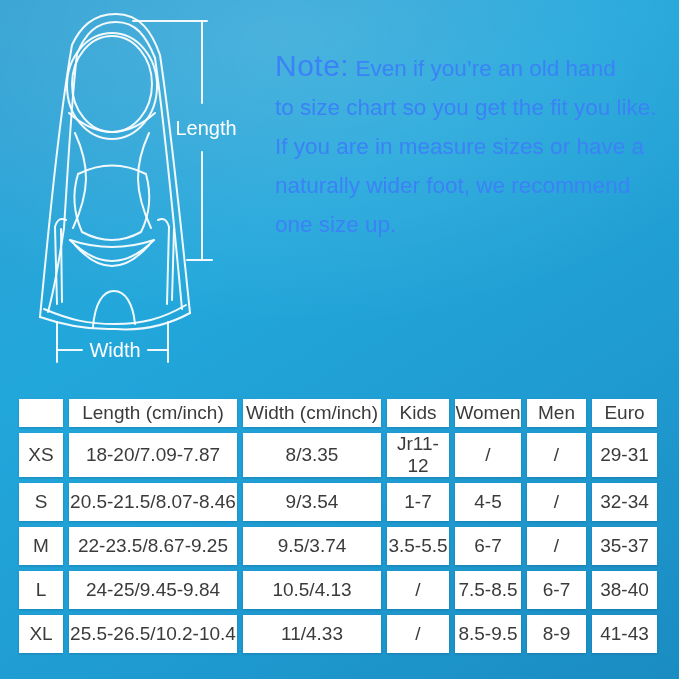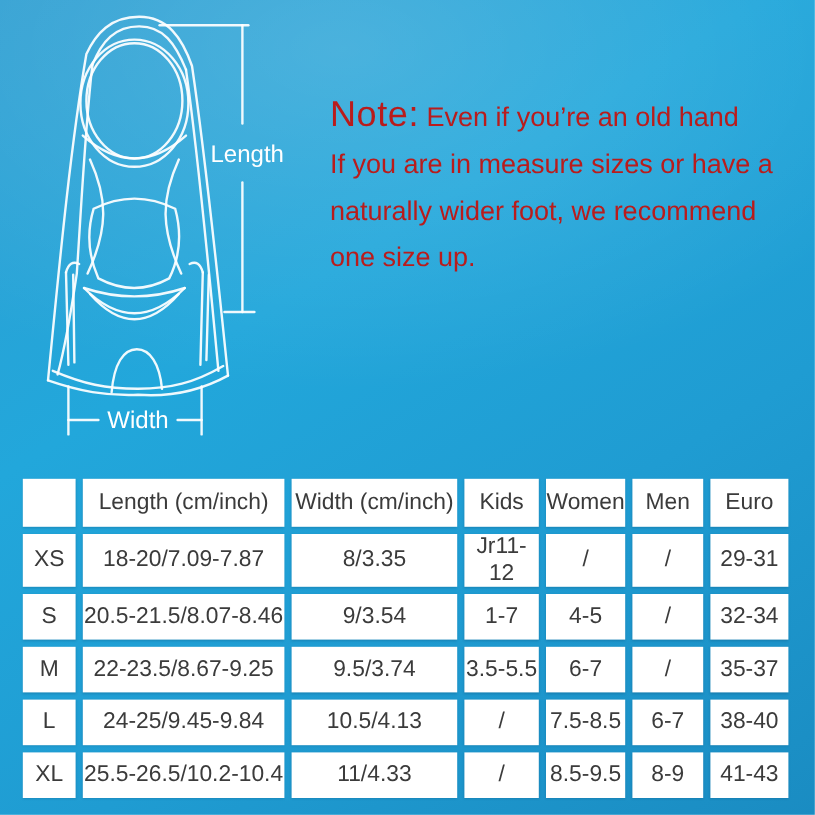--- a/index.html
+++ b/index.html
@@ -28,23 +28,23 @@
   .fin-svg text {
     fill: #ffffff;
     font-size: 20px;
     font-family: "Liberation Sans", "DejaVu Sans", sans-serif;
     stroke: none;
   }
 
   
   .note {
     position: absolute;
-    left: 275px; top: 76px;
+    left: 275px; top: 46px;
     width: 400px;
-    color: #b91c1c;
+    color: #3b82f6;
   }
   .note-line {
     font-size: 22.5px;
     line-height: 39px;
     white-space: nowrap;
   }
   .note-title {
     font-size: 30px;
     letter-spacing: 0.5px;
   }
@@ -61,21 +61,21 @@
   .size-table th, .size-table td {
     background: #ffffff;
     color: #3b3b3b;
     font-weight: normal;
     font-size: 19px;
     text-align: center;
     vertical-align: middle;
     padding: 0;
     box-shadow: 0 1px 2px rgba(0, 45, 80, 0.22);
   }
-  .size-table th { height: 40px; }
+  .size-table th { height: 28px; }
   .size-table td { height: 38px; }
 </style>
 </head>
 <body>
 
 <svg class="fin-svg" viewBox="0 0 250 375">
   <g>
 
     <path d="M20,317 C28,236 38,126 52,45 C60,28 72,14 96,14 C120,14 132,32 140,55 C152,136 162,236 170,313"></path>
     <path d="M20,317 C46,326 68,330 95,329 C122,331 148,325 170,313"></path>
@@ -123,20 +123,21 @@
     <path d="M128,350 L148,350"></path>
     <text x="95" y="357" text-anchor="middle">Width</text>
   </g>
 </svg>
 
 <div class="note">
   <div class="note-line">
     <span class="note-title">Note:</span>
     <span>Even if you’re an old hand</span>
   </div>
+  <div class="note-line">to size chart so you get the fit you like.</div>
   <div class="note-line">If you are in measure sizes or have a</div>
   <div class="note-line">naturally wider foot, we recommend</div>
   <div class="note-line">one size up.</div>
 </div>
 
 <table class="size-table">
   <colgroup>
     <col style="width:44px">
       <col style="width:168px">
       <col style="width:138px">

